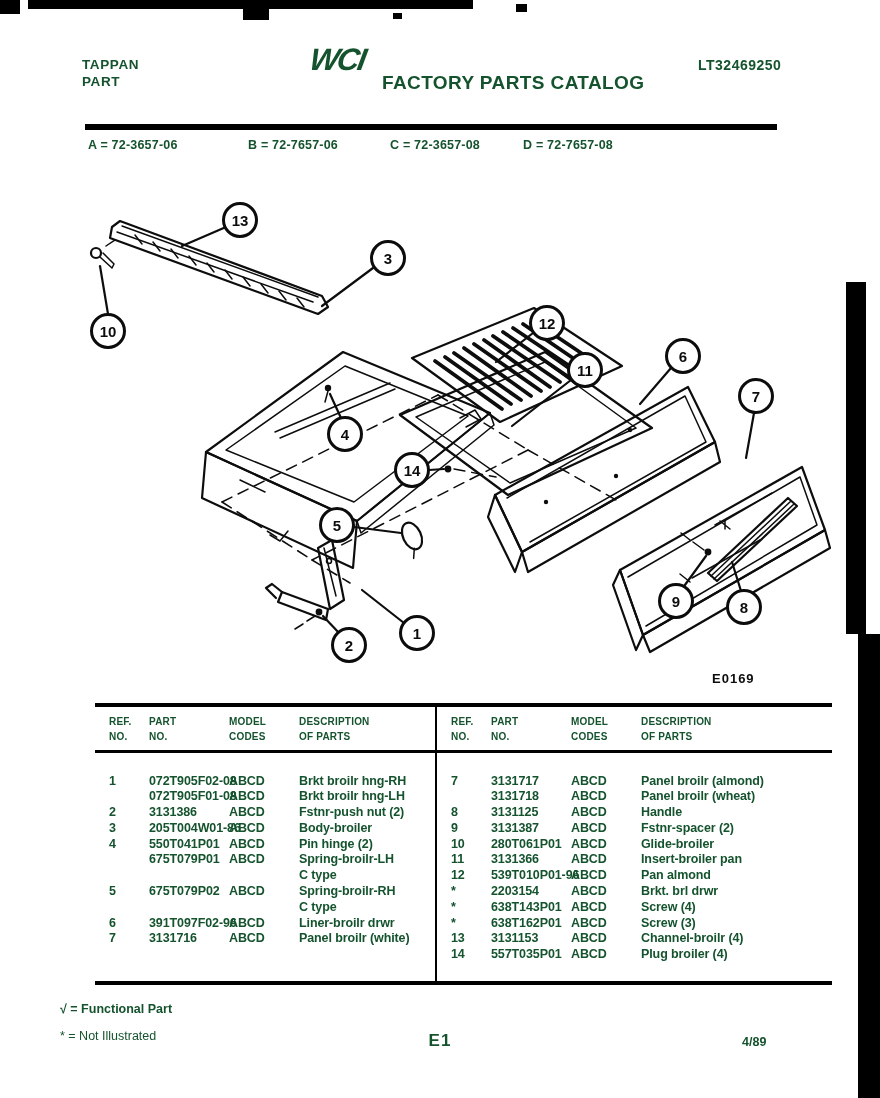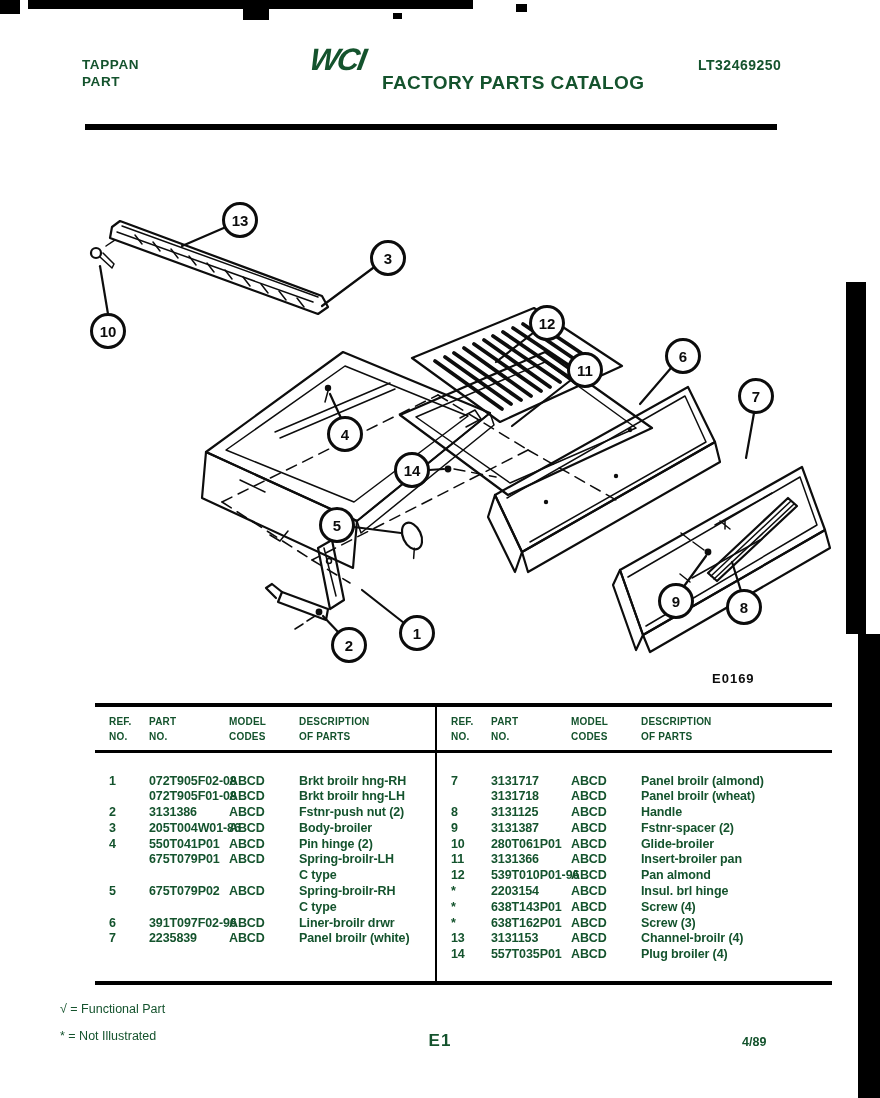--- a/index.html
+++ b/index.html
@@ -38,21 +38,21 @@
   .pt-divider{position:absolute;left:340px;top:0;bottom:0;width:2px;background:#000;}
   .half{position:absolute;top:0;bottom:0;box-sizing:border-box;padding:7px 6px 0 14px;
         display:grid;grid-template-columns:40px 80px 70px 1fr;align-content:start;}
   .half-left{left:0;width:340px;}
   .half-right{left:342px;width:395px;}
   .th{font-size:10px;font-weight:700;line-height:15px;white-space:pre-line;letter-spacing:.2px;}
   .hd-rule{grid-column:1/-1;height:2.5px;background:#000;margin:6px 0 21px -14px;width:calc(100% + 20px);}
   .cell{font-size:12.5px;font-weight:700;line-height:15.8px;letter-spacing:-.1px;white-space:nowrap;}
 
   
-  .note1{position:absolute;left:60px;top:1002px;font-size:12.5px;font-weight:400;text-align:right;}
+  .note1{position:absolute;left:60px;top:1002px;font-size:12.5px;font-weight:700;text-align:right;}
   .note2{position:absolute;left:60px;top:1029px;font-size:12.5px;font-weight:400;}
   .pageno{position:absolute;left:400px;top:1031px;width:80px;text-align:center;font-size:17px;font-weight:700;letter-spacing:1px;}
   .rev{position:absolute;left:742px;top:1035px;font-size:12.5px;font-weight:700;text-align:center;}
 </style>
 </head>
 <body>
 
 <div class="page">
 
   <div class="artifact" style="left:28px;top:0;width:445px;height:9px;"></div>
@@ -64,20 +64,26 @@
   <div class="artifact" style="left:858px;top:634px;width:22px;height:464px;"></div>
 
   <div class="brand">
     <div>TAPPAN</div>
     <div>PART</div>
   </div>
   <div class="logo">WCI</div>
   <div class="cat-title">FACTORY PARTS CATALOG</div>
   <div class="pubno">LT32469250</div>
   <div class="hrule"></div>
+  <div class="models">
+      <span>A = 72-3657-06</span>
+      <span>B = 72-7657-06</span>
+      <span>C = 72-3657-08</span>
+      <span>D = 72-7657-08</span>
+    </div>
 
   <div class="diagram">
     <svg width="800" height="525" viewBox="0 0 800 525">
 
       <g>
         <path class="ln w15 dash" d="M162,322 L378,215"></path>
         <path class="ln w15 dash" d="M378,215 L468,270"></path>
         <path class="ln w15 dash" d="M468,270 L252,380"></path>
         <path class="ln w15 dash" d="M162,322 L252,380"></path>
         <path class="ln w15 dash" d="M252,380 L290,403"></path>
@@ -280,21 +286,21 @@
         <div class="cell">Spring-broilr-RH</div>
         <div class="cell"></div>
         <div class="cell"></div>
         <div class="cell"></div>
         <div class="cell">C type</div>
         <div class="cell">6</div>
         <div class="cell">391T097F02-96</div>
         <div class="cell">ABCD</div>
         <div class="cell">Liner-broilr drwr</div>
         <div class="cell">7</div>
-        <div class="cell">2235839</div>
+        <div class="cell">3131716</div>
         <div class="cell">ABCD</div>
         <div class="cell">Panel broilr (white)</div>
       </div>
 
     <div class="half half-right">
       <div class="th">REF.
 NO.</div>
       <div class="th">PART
 NO.</div>
       <div class="th">MODEL
@@ -326,21 +332,21 @@
         <div class="cell">3131366</div>
         <div class="cell">ABCD</div>
         <div class="cell">Insert-broiler pan</div>
         <div class="cell">12</div>
         <div class="cell">539T010P01-96</div>
         <div class="cell">ABCD</div>
         <div class="cell">Pan almond</div>
         <div class="cell">*</div>
         <div class="cell">2203154</div>
         <div class="cell">ABCD</div>
-        <div class="cell">Insul. brl hinge</div>
+        <div class="cell">Brkt. brl drwr</div>
         <div class="cell">*</div>
         <div class="cell">638T143P01</div>
         <div class="cell">ABCD</div>
         <div class="cell">Screw (4)</div>
         <div class="cell">*</div>
         <div class="cell">638T162P01</div>
         <div class="cell">ABCD</div>
         <div class="cell">Screw (3)</div>
         <div class="cell">13</div>
         <div class="cell">3131153</div>

